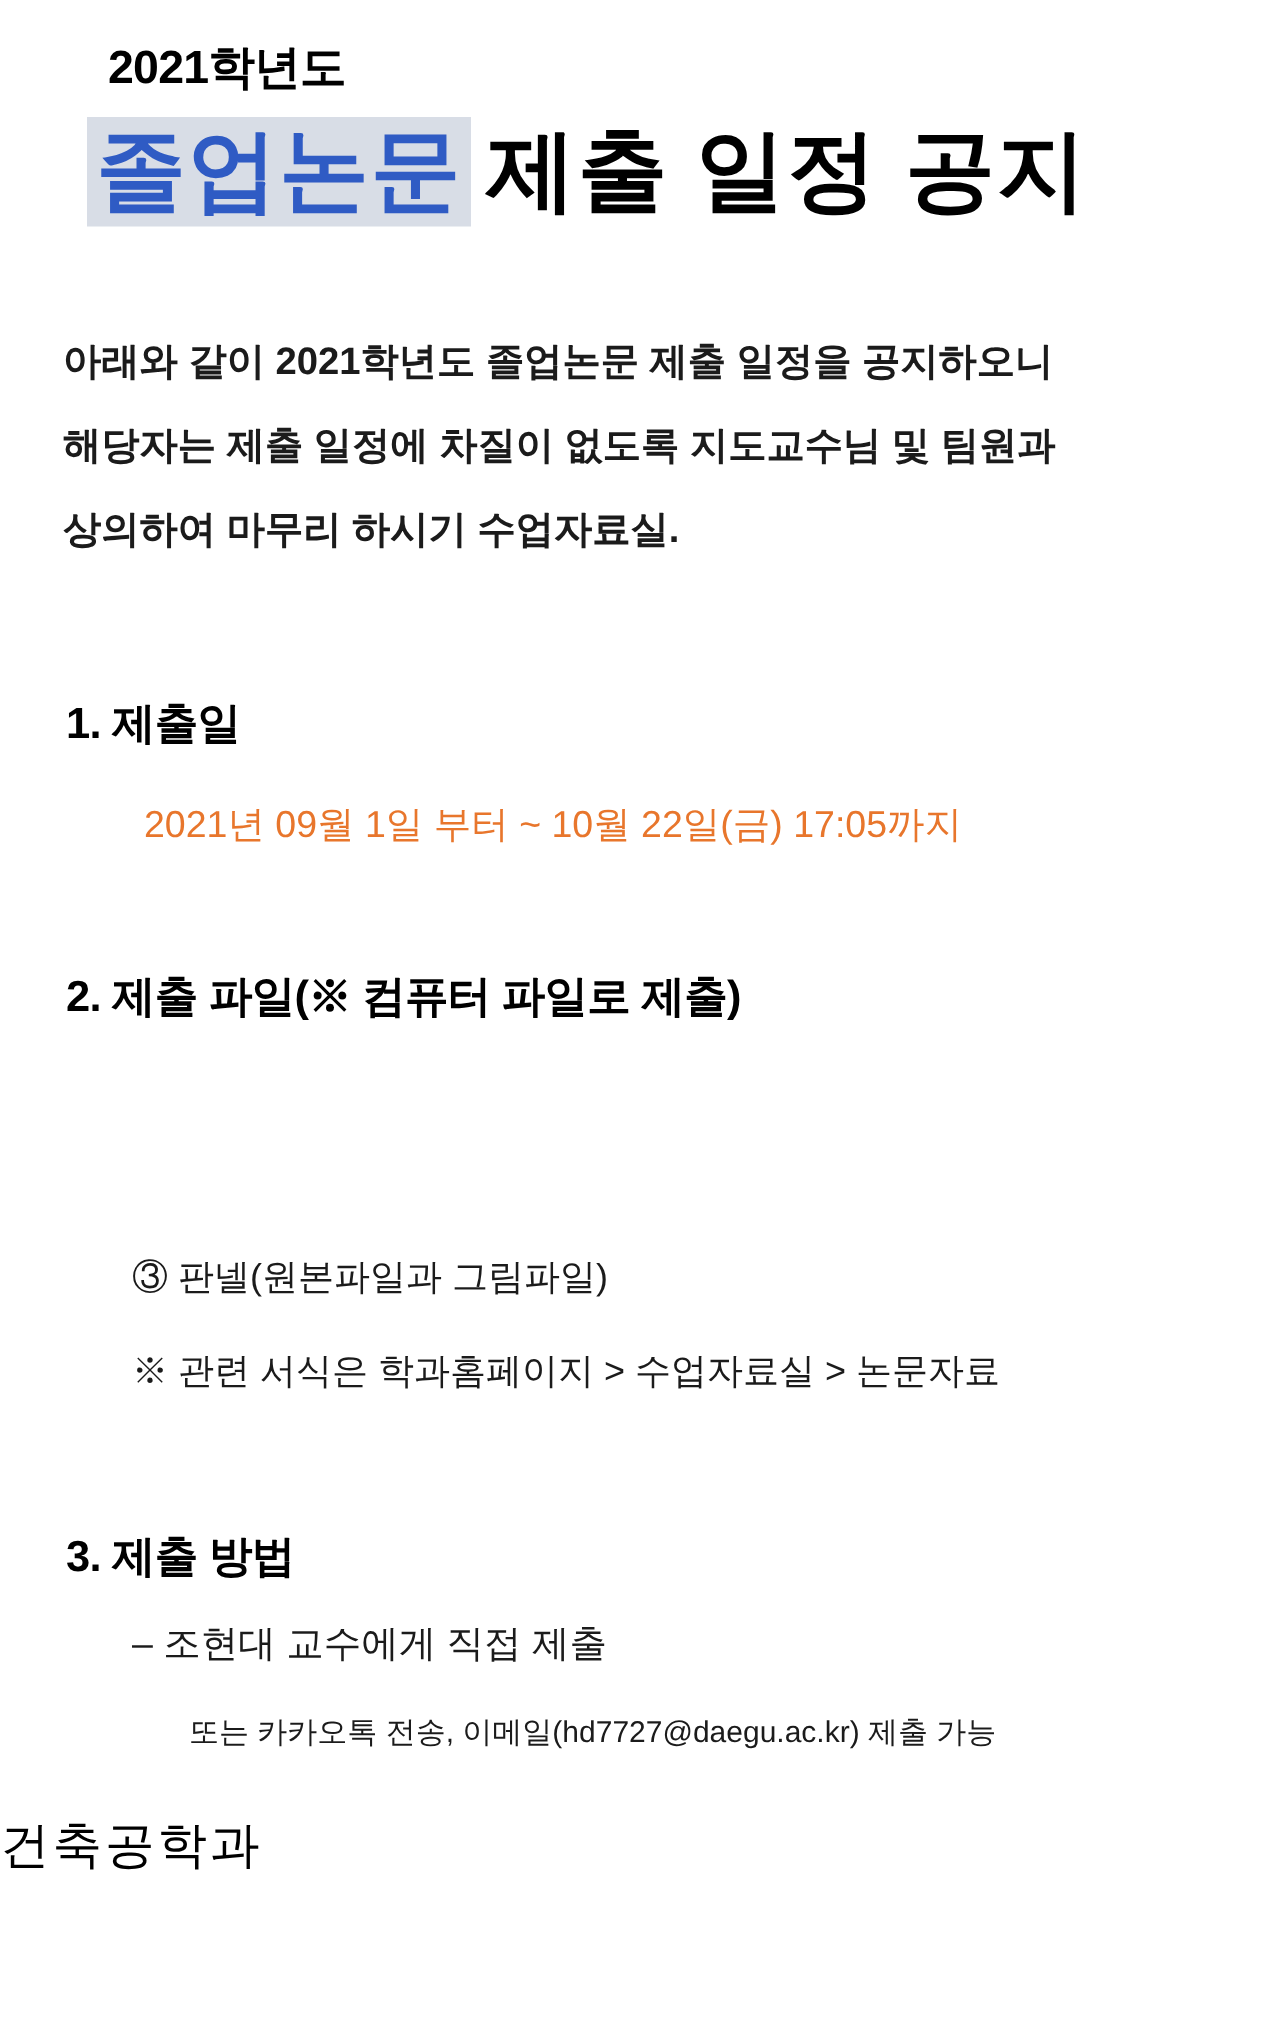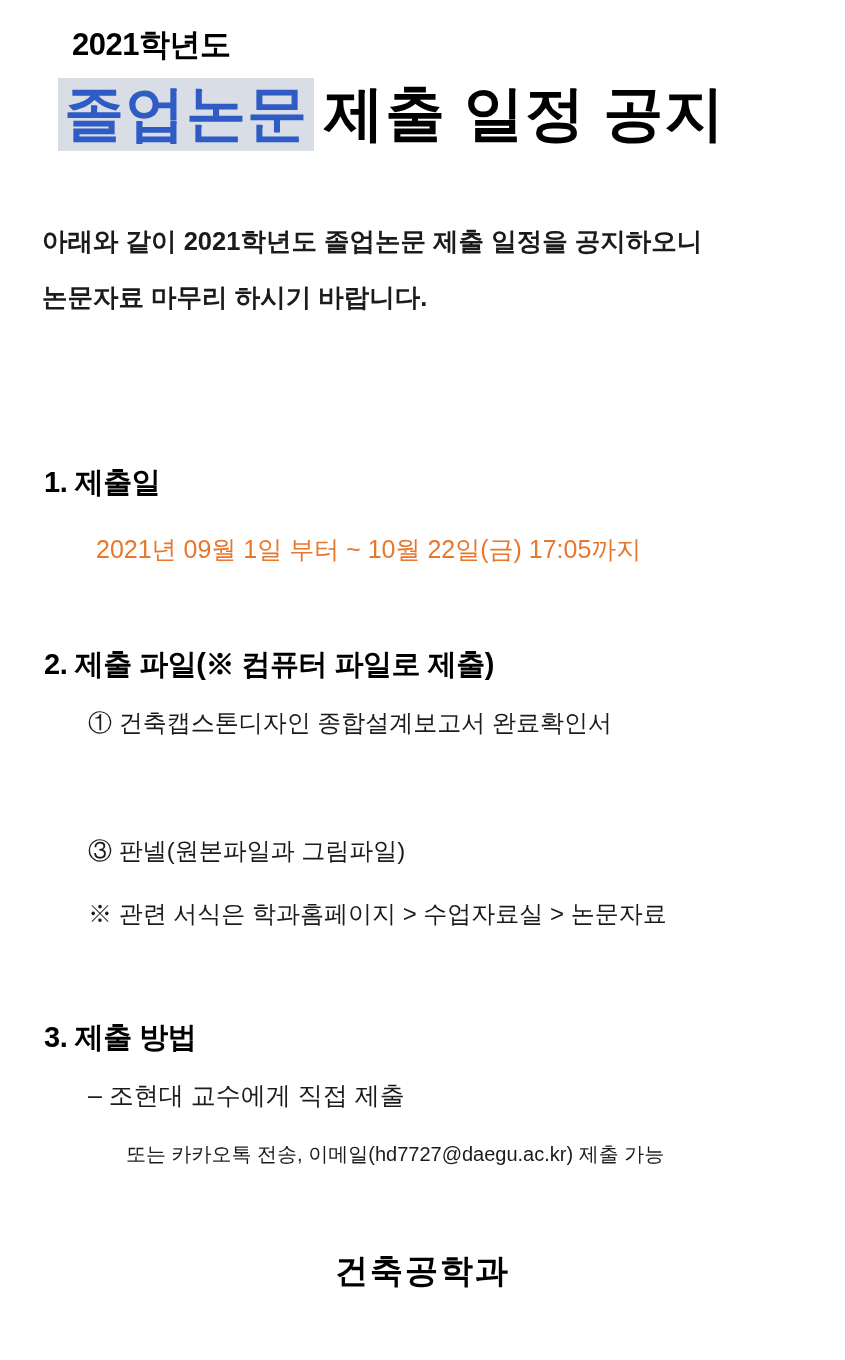--- a/index.html
+++ b/index.html
@@ -116,50 +116,50 @@
     left: 126px;
     top: 1141px;
     font-size: 20px;
     color: #1b1b1b;
     white-space: nowrap;
   }
 
   .footer-dept {
     position: absolute;
     left: 0;
-    top: 1249px;
+    top: 1208px;
     width: 845px;
-    text-align: center;
+    text-align: left;
     font-size: 33px;
-    font-weight: bold;
+    font-weight: normal;
     letter-spacing: 2px;
     color: #000000;
   }
 </style>
 </head>
 <body>
 
 <div class="page">
 
   <div class="title-year">2021학년도</div>
 
   <div class="title-main">
     <span class="title-hl">졸업논문</span><span class="title-rest">제출 일정 공지</span>
   </div>
 
   <div class="intro">
     <div>아래와 같이 2021학년도 졸업논문 제출 일정을 공지하오니</div>
-    <div>논문자료 마무리 하시기 바랍니다.</div>
+    <div>해당자는 제출 일정에 차질이 없도록 지도교수님 및 팀원과</div>
+    <div>상의하여 마무리 하시기 수업자료실.</div>
   </div>
 
   <div class="section-head sec1">1. 제출일</div>
   <div class="date-line">2021년 09월 1일 부터 ~ 10월 22일(금) 17:05까지</div>
 
   <div class="section-head sec2">2. 제출 파일(※ 컴퓨터 파일로 제출)</div>
-  <div class="file-item fi1">① 건축캡스톤디자인 종합설계보고서 완료확인서</div>
   <div class="file-item fi3">③ 판넬(원본파일과 그림파일)</div>
   <div class="file-item fi4">※ 관련 서식은 학과홈페이지 &gt; 수업자료실 &gt; 논문자료</div>
 
   <div class="section-head sec3">3. 제출 방법</div>
   <div class="method-item">– 조현대 교수에게 직접 제출</div>
   <div class="method-sub">또는 카카오톡 전송, 이메일(hd7727@daegu.ac.kr) 제출 가능</div>
 
   <div class="footer-dept">건축공학과</div>
 
 </div>

